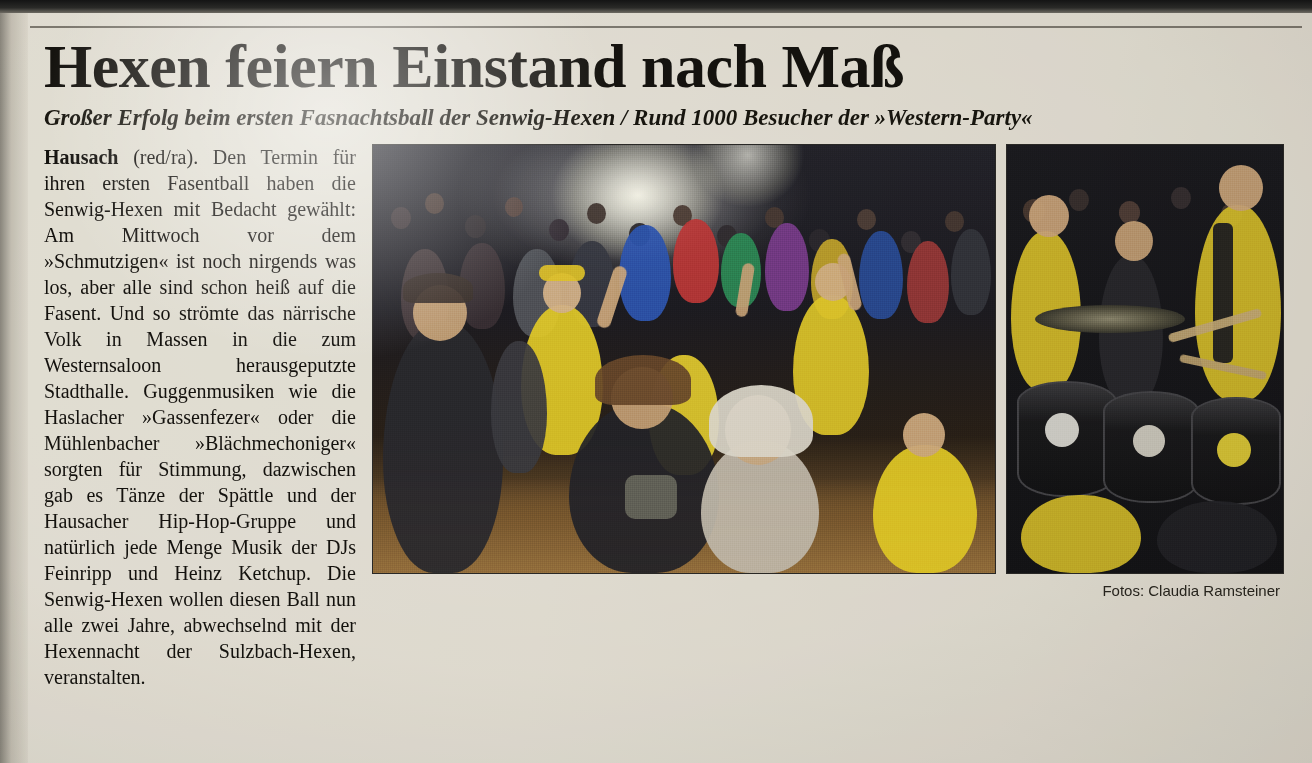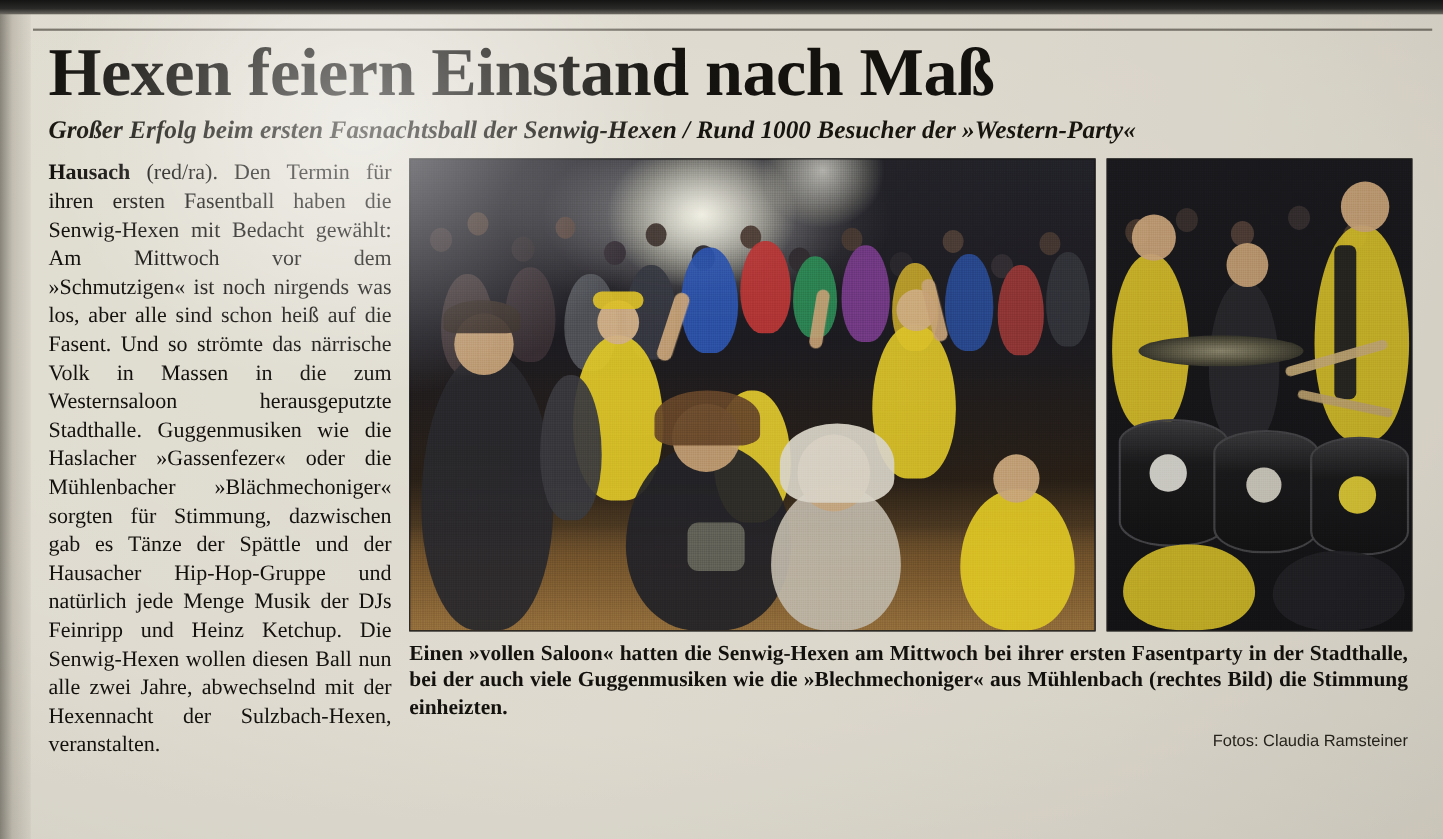--- a/index.html
+++ b/index.html
@@ -348,21 +348,20 @@
             <div class="head" style="left:210px; top:288px; width:34px; height:34px; background:#e6d33a;"></div>
 
             <div class="blob" style="left:14px;  top:350px; width:120px; height:78px; background:#d9c22c;"></div>
             <div class="blob" style="left:150px; top:356px; width:120px; height:72px; background:#232328;"></div>
 
             <div class="grain"></div>
           </div>
 
         </div>
 
-        <div id="caption-block">Einen »vollen Saloon« hatten die Senwig-Hexen am Mittwoch bei ihrer ersten Fasentparty in der Stadthalle, bei der auch viele Guggenmusiken wie die »Blechmechoniger« aus Mühlenbach (rechtes Bild) die Stimmung einheizten.</div>
         <div id="photo-credit">Fotos: Claudia Ramsteiner</div>
 
       </div>
     </div>
   </div>
 
   <div id="paper-tint"></div>
   <div id="paper-glare"></div>
   <div id="top-dark-strip"></div>
 </div>

